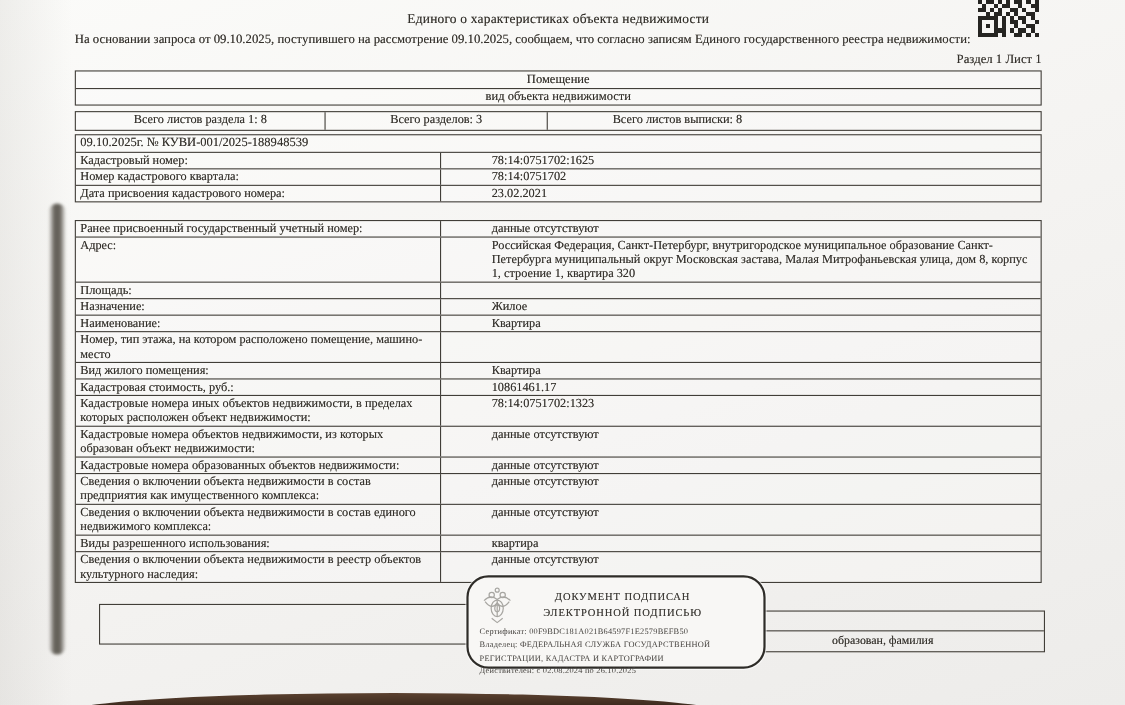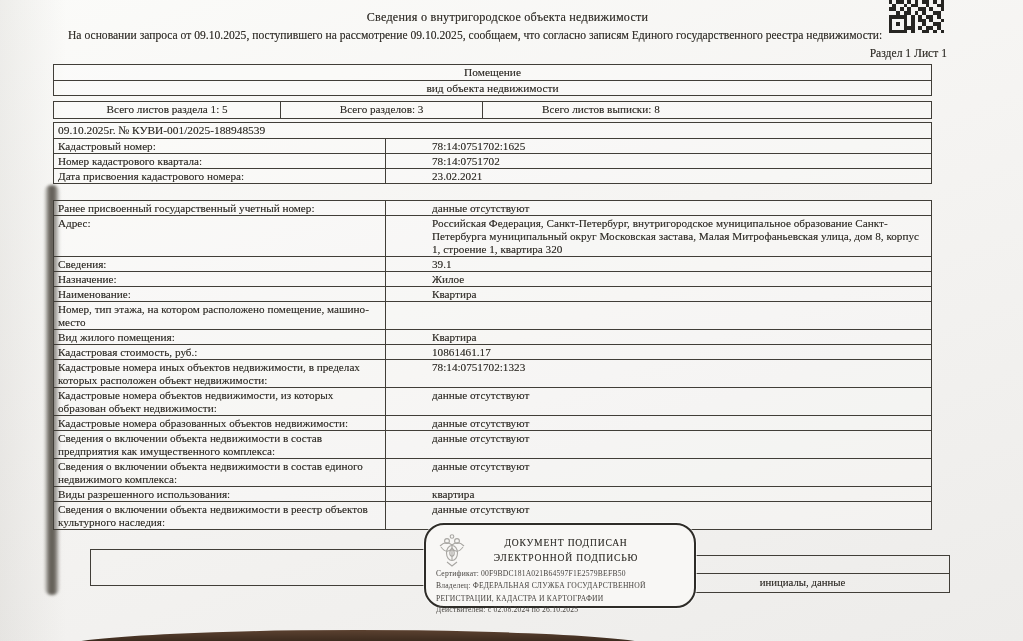--- a/index.html
+++ b/index.html
@@ -35,21 +35,21 @@
     text-align:center;font-size:12.2px;letter-spacing:.2px;
   }
   .intro{
     position:absolute;left:68px;top:29px;width:890px;
     font-size:11.6px;white-space:nowrap;
   }
   .section-label{
     position:absolute;left:68px;top:47px;width:879px;
     text-align:right;font-size:11.6px;
   }
-  .tbl{position:absolute;left:53px;width:879px;border:1.5px solid #413e38;box-sizing:border-box;background:rgba(255,255,255,.25);}
+  .tbl{position:absolute;left:68px;width:879px;border:1.5px solid #413e38;box-sizing:border-box;background:rgba(255,255,255,.25);}
   .row{border-top:1.2px solid #413e38;}
   .row:first-child{border-top:none;}
   .c{text-align:center;}
   #tblA{top:64px;}
   #tblA .row{font-size:11.4px;line-height:14.5px;padding:0 4px;}
   #tblB{top:101px;display:flex;}
   #tblB .cell{
     font-size:11.2px;line-height:15.5px;text-align:center;
     border-left:1.2px solid #413e38;box-sizing:border-box;
   }
@@ -142,31 +142,31 @@
         <rect x="10" y="7" width="2" height="1"></rect>
         <rect x="13" y="7" width="1" height="1"></rect>
       <rect x="0" y="8" width="5" height="1"></rect>
         <rect x="6" y="8" width="1" height="1"></rect>
         <rect x="9" y="8" width="2" height="1"></rect>
         <rect x="12" y="8" width="1" height="1"></rect>
         <rect x="14" y="8" width="1" height="1"></rect>
     </g>
   </svg>
 
-  <div class="title soft">Сведения о внутригородское объекта недвижимости</div>
+  <div class="title soft">Единого о характеристиках объекта недвижимости</div>
   <div class="intro soft">На основании запроса от 09.10.2025, поступившего на рассмотрение 09.10.2025, сообщаем, что согласно записям Единого государственного реестра недвижимости:</div>
   <div class="section-label soft">Раздел 1 Лист 1</div>
 
   <div class="tbl" id="tblA">
     <div class="row c soft">Помещение</div>
     <div class="row c soft">вид объекта недвижимости</div>
   </div>
 
   <div class="tbl" id="tblB">
-    <div class="cell soft" style="width:25.8%">Всего листов раздела 1: 5</div>
+    <div class="cell soft" style="width:25.8%">Всего листов раздела 1: 8</div>
     <div class="cell soft" style="width:23.0%">Всего разделов: 3</div>
     <div class="cell soft" style="width:27.0%">Всего листов выписки: 8</div>
   </div>
 
   <div class="tbl" id="tblC">
     <div class="docnum soft">09.10.2025г. № КУВИ-001/2025-188948539</div>
     <div class="kv">
       <div class="k soft">Кадастровый номер:</div>
       <div class="v soft">78:14:0751702:1625</div>
     </div>
@@ -183,22 +183,21 @@
   <div class="tbl" id="tblD">
     <div class="kv" style="border-top:none">
       <div class="k soft">Ранее присвоенный государственный учетный номер:</div>
       <div class="v soft">данные отсутствуют</div>
     </div>
     <div class="kv">
       <div class="k soft">Адрес:</div>
       <div class="v soft">Российская Федерация, Санкт-Петербург, внутригородское муниципальное образование Санкт-Петербурга муниципальный округ Московская застава, Малая Митрофаньевская улица, дом 8, корпус 1, строение 1, квартира 320</div>
     </div>
     <div class="kv">
-      <div class="k soft">Сведения:</div>
-      <div class="v soft">39.1</div>
+      <div class="k soft">Площадь:</div>
     </div>
     <div class="kv">
       <div class="k soft">Назначение:</div>
       <div class="v soft">Жилое</div>
     </div>
     <div class="kv">
       <div class="k soft">Наименование:</div>
       <div class="v soft">Квартира</div>
     </div>
     <div class="kv">
@@ -240,21 +239,21 @@
       <div class="k soft">Сведения о включении объекта недвижимости в реестр объектов культурного наследия:</div>
       <div class="v soft">данные отсутствуют</div>
     </div>
   </div>
 
   <div class="sig-box" id="sigLeft">
     <div class="sig-cell empty"></div>
   </div>
   <div class="sig-box" id="sigRight">
     <div class="sig-cell empty"></div>
-    <div class="sig-cell soft">инициалы, данные</div>
+    <div class="sig-cell soft">образован, фамилия</div>
   </div>
 
   <div class="stamp">
     <svg class="emblem" viewBox="0 0 28 34">
       <g fill="none" stroke="#8d8b86" stroke-width="1.1">
         <circle cx="9" cy="8" r="2.4"></circle>
         <circle cx="19" cy="8" r="2.4"></circle>
         <circle cx="14" cy="3.5" r="1.8"></circle>
         <path d="M2,13 Q8,7 14,12 Q20,7 26,13"></path>
         <path d="M3,14 Q9,22 14,15 Q19,22 25,14"></path>

